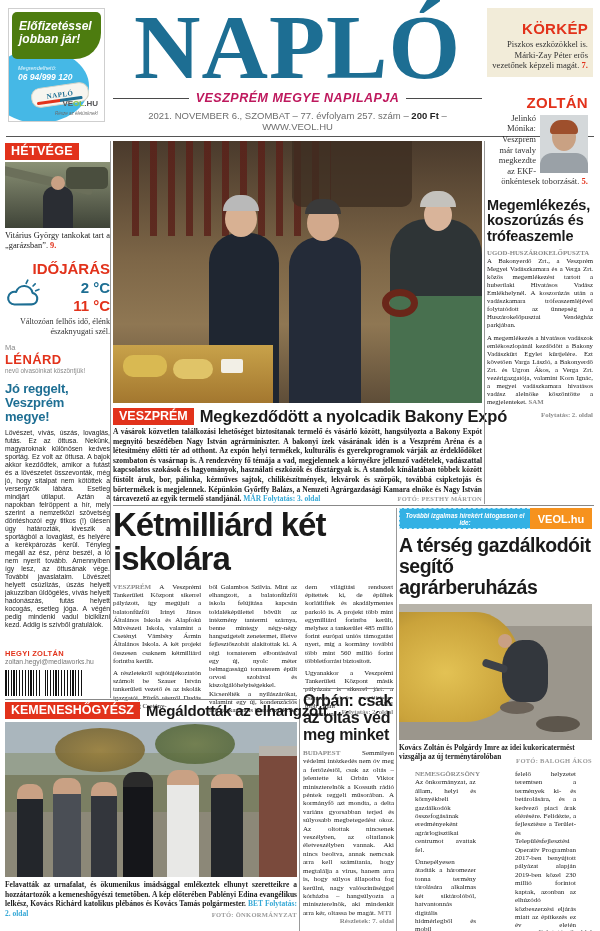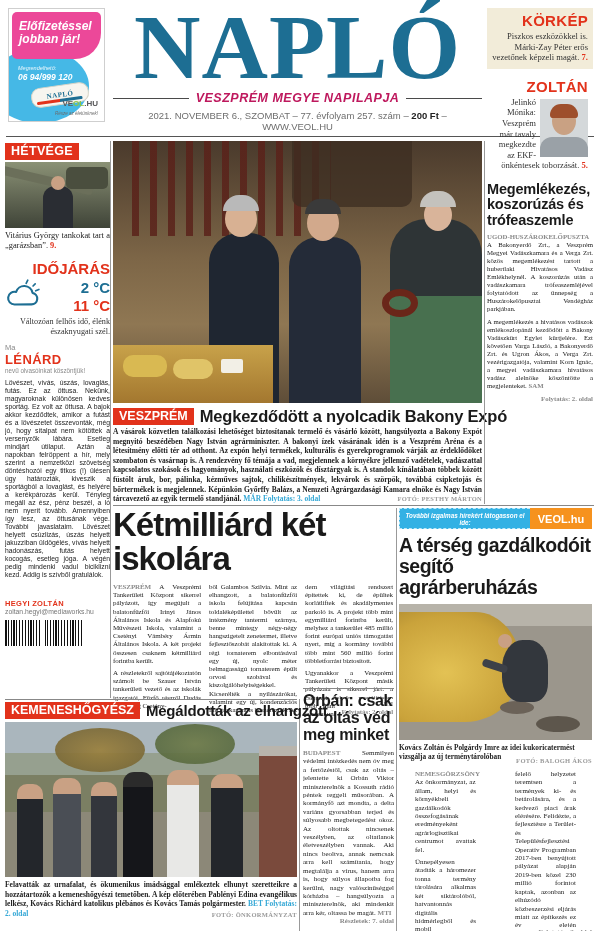--- a/index.html
+++ b/index.html
@@ -14,21 +14,21 @@
   .pagenum{color:#e2321b;font-weight:bold;}
   .loc{font-weight:bold;color:#8a8a8a;}
   .byline{font-weight:bold;color:#8a8a8a;}
   .cont{font-weight:bold;color:#8a8a8a;}
   .caption-meta{color:#35a8d6;font-weight:bold;}
   .credit{font-size:6.5px;color:#9a9a9a;letter-spacing:.3px;}
   .col-footer{position:absolute;bottom:0;right:0;background:#fff;padding:1px 0 0 5px;text-align:right;}
 
   
   .ad-box{left:8px;top:8px;width:97px;height:114px;border:1px solid #cfcfcf;background:#fff;overflow:hidden;}
-  .ad-red{position:absolute;left:3px;top:3px;right:3px;height:47px;background:#ec4899;
+  .ad-red{position:absolute;left:3px;top:3px;right:3px;height:47px;background:#4d7c0f;
           border-radius:5px 5px 26px 5px;color:#fff;font-weight:bold;font-style:italic;
           font-size:12px;line-height:13px;padding:8px 0 0 7px;z-index:2;}
   .ad-blue{position:absolute;left:-20px;top:40px;width:100px;height:74px;background:#45b8e6;border-radius:50%;z-index:1;}
   .ad-order{position:absolute;left:9px;top:56px;color:#eaf7fd;font-size:5.5px;font-style:italic;z-index:3;}
   .ad-phone{position:absolute;left:9px;top:63px;color:#fff;font-weight:bold;font-style:italic;font-size:8.5px;z-index:3;}
   .ad-paper{position:absolute;left:22px;top:76px;width:58px;height:20px;background:#f7f5ef;border:1px solid #d8d4c6;
             border-radius:9px;transform:rotate(-8deg);z-index:3;display:flex;align-items:center;justify-content:center;}
   .ad-paper-title{font-family:"Liberation Serif",serif;font-weight:bold;font-size:7px;color:#1d6e93;letter-spacing:.5px;}
   .ad-paper-stripe{position:absolute;left:4px;bottom:2px;width:46px;height:3px;
             background:linear-gradient(90deg,#e2321b 0 50%,#1d6e93 50%);border-radius:2px;}
@@ -39,21 +39,21 @@
   .mast-title{font-family:"Liberation Serif",serif;font-weight:bold;font-size:92px;line-height:.94;
               color:#1d6e93;letter-spacing:1px;margin:0;}
   .mast-sub-row{display:flex;align-items:center;gap:7px;margin-top:1px;}
   .mast-rule{flex:1;height:1px;background:#4a4a4a;}
   .mast-sub{font-size:12.5px;font-weight:bold;color:#be185d;letter-spacing:.5px;white-space:nowrap;font-style:italic;}
   .dateline{margin-top:5px;font-size:9.5px;color:#6e6e6e;}
   .dateline b{color:#222;}
 
   
   .right-rail{left:487px;top:8px;width:106px;}
-  .promo{margin-bottom:5px;padding:4px 5px 6px;text-align:right;}
+  .promo{margin-bottom:5px;padding:12px 5px 6px;text-align:right;}
   .promo.beige{background:#f2ecd9;}
   .promo-title{color:#e2321b;font-weight:bold;font-size:15px;letter-spacing:.3px;margin-bottom:2px;}
   .promo-text{font-family:"Liberation Serif",serif;font-size:8.6px;line-height:10.6px;color:#333;}
   .fokusz-photo{float:right;width:48px;height:58px;margin:2px 0 2px 4px;background:#d4d8da;position:relative;overflow:hidden;}
   .memorial{margin-top:4px;text-align:left;}
   .memorial-title{font-size:14.5px;line-height:15.5px;font-weight:bold;letter-spacing:-.2px;margin-bottom:5px;}
   .memorial p{font-family:"Liberation Serif",serif;font-size:6.8px;line-height:8px;margin:0 0 5px;text-align:justify;}
 
   
   .left-rail{left:5px;top:141px;width:105px;height:557px;overflow:hidden;}
@@ -213,20 +213,21 @@
         <div class="temp-low">2 °C</div>
         <div class="temp-high">11 °C</div>
       </span>
     </div>
     <div class="weather-desc">Változóan felhős idő, élénk északnyugati szél.</div>
 
     <div class="nameday-today">Ma</div>
     <div class="nameday-name">LÉNÁRD</div>
     <div class="nameday-suffix">nevű olvasóinkat köszöntjük!</div>
 
+    <div class="morning-title">Jó reggelt, Veszprém megye!</div>
     <div class="morning-body">Lövészet, vívás, úszás, lovaglás, futás. Ez az öttusa. Nekünk, magyaroknak különösen kedves sportág. Ez volt az öttusa. A bajok akkor kezdődtek, amikor a futást és a lövészetet összevonták, még jó, hogy sítalpat nem kötöttek a versenyzők lábára. Esetleg mindjárt útilaput. Aztán a napokban felröppent a hír, mely szerint a nemzetközi szövetség döntéshozói egy titkos (!) ülésen úgy határozták, kiveszik a sportágból a lovaglást, és helyére a kerékpározás kerül. Tényleg megáll az ész, pénz beszél, a ló nem nyerít tovább. Amennyiben így lesz, az öttusának vége. További javaslataim. Lövészet helyett csúzlizás, úszás helyett jakuzziban üldögélés, vívás helyett hadonászás, futás helyett kocogás, esetleg jóga. A végén pedig mindenki vadul biciklizni kezd. Addig is szívből gratulálok.</div>
     <div class="morning-author">HEGYI ZOLTÁN</div>
     <div class="morning-email">zoltan.hegyi@mediaworks.hu</div>
     <div class="barcode"></div>
   </div>
 
   <div class="vline" style="left:110px;top:141px;height:557px;"></div>
 
   <div class="abs main-photo">
     <div class="shape" style="left:8px;top:0;width:210px;height:95px;background:repeating-linear-gradient(90deg,rgba(0,0,0,0) 0 11px,#5a221a 11px 18px);opacity:.85;"></div>

